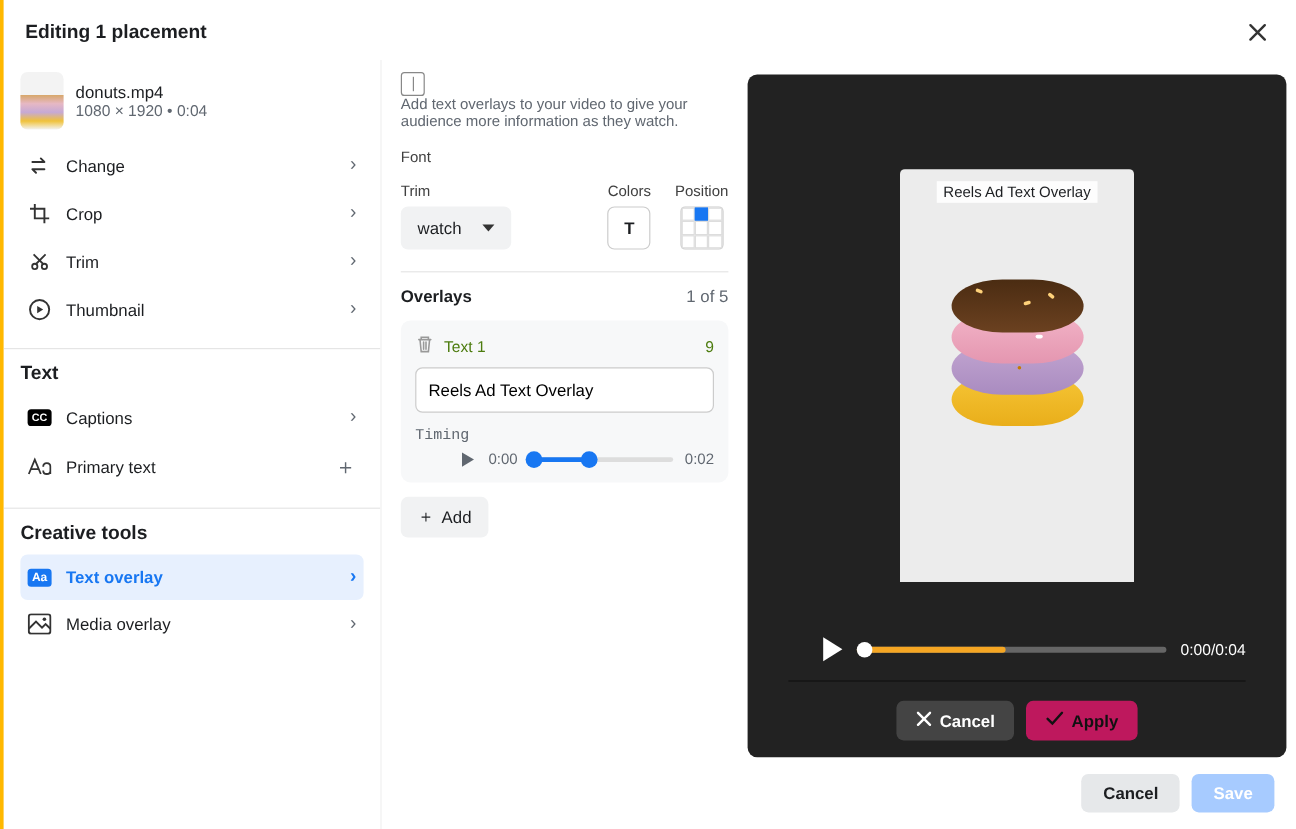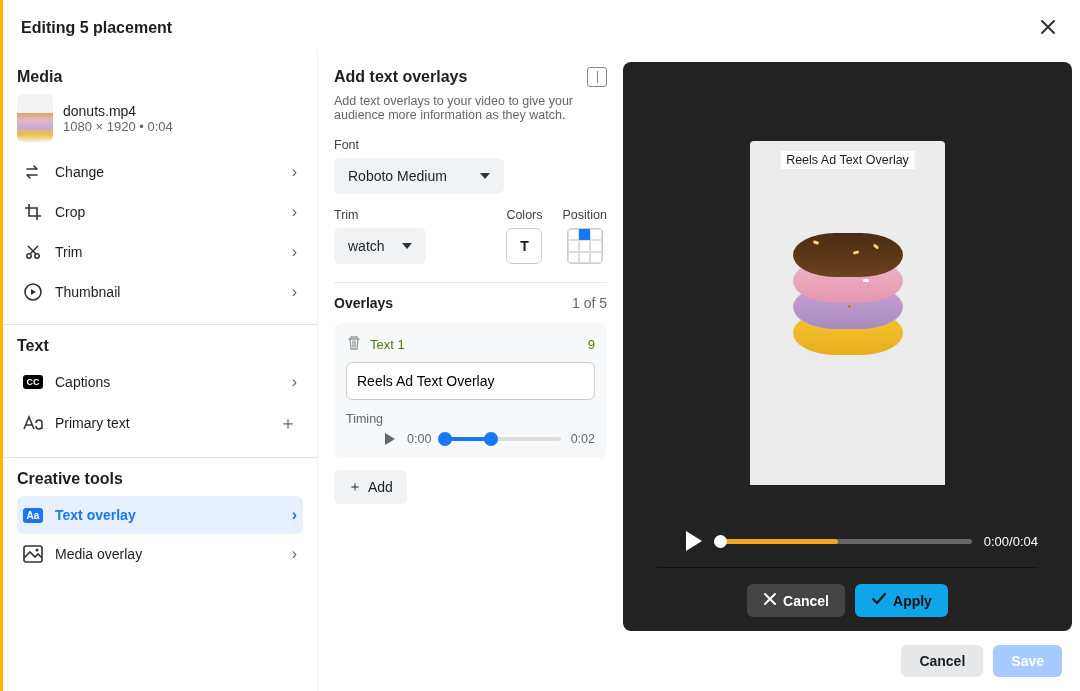--- a/index.html
+++ b/index.html
@@ -90,21 +90,21 @@
   .overlays-hdr .ol{flex:1;}
   .overlays-hdr .oc{color:#606770;font-weight:500;}
   .overlay-card{background:#f7f8f9;border-radius:8px;padding:12px;margin-top:12px;}
   .oc-row1{display:flex;align-items:center;font-size:13px;color:#4d7c0f;margin-bottom:8px;}
   .oc-row1 .on{margin-left:8px;flex:1;}
   .trash-ico{width:16px;height:16px;color:#999;}
   .text-input{
     width:100%;background:#fff;border:1px solid #ccc;border-radius:6px;
     padding:10px;font-size:14px;
   }
-  .timing-label{font-size:12.5px;color:#606770;margin:12px 0 6px 0;}
+  .timing-label{font-size:12.5px;color:#606770;margin:12px 0 6px 0;font-family:Liberation Mono, monospace;}
   .timing-row{display:flex;align-items:center;gap:10px;font-size:12.5px;color:#606770;padding-left:39px;}
   .play-outline{width:12px;height:12px;border-left:10px solid #606770;border-top:6px solid transparent;border-bottom:6px solid transparent;cursor:pointer;}
   .slider{flex:1;height:4px;background:#ddd;border-radius:2px;position:relative;}
   .slider .sfill{position:absolute;left:0;top:0;bottom:0;width:42%;background:#1877f2;border-radius:2px;}
   .slider .sh{position:absolute;top:-5px;width:14px;height:14px;background:#1877f2;border-radius:50%;}
   .add-btn{
     margin-top:12px;background:#f1f2f3;border-radius:6px;padding:8px 14px;
     display:inline-flex;align-items:center;gap:6px;font-size:14px;cursor:pointer;font-weight:500;
   }
   .right-col{
@@ -133,47 +133,46 @@
   .sprinkle{position:absolute;width:6px;height:3px;border-radius:2px;}
   .pv-controls{display:flex;align-items:center;gap:12px;margin-top:12px;margin-left:29px;}
   .pv-play{width:0;height:0;border-left:16px solid #fff;border-top:10px solid transparent;border-bottom:10px solid transparent;cursor:pointer;}
   .pv-track{flex:1;height:5px;background:#666;border-radius:3px;position:relative;}
   .pv-track .pvf{position:absolute;left:0;top:0;bottom:0;width:48%;background:#f5a623;border-radius:3px;}
   .pv-track .pvh{position:absolute;left:0;top:-4px;width:13px;height:13px;background:#fff;border-radius:50%;}
   .pv-time{color:#fff;font-size:13px;}
   .pv-actions{display:flex;gap:10px;justify-content:center;padding:16px 0 0 0;border-top:1px solid #111;margin-top:16px;}
   .btn{display:inline-flex;align-items:center;gap:6px;padding:8px 16px;border-radius:6px;font-size:14px;font-weight:600;cursor:pointer;}
   .btn-dark{background:#444;color:#fff;}
-  .btn-yellow{background:#0ea5e9;color:#111;}
+  .btn-yellow{background:#be185d;color:#111;}
   .footer{
     display:flex;justify-content:flex-end;gap:10px;padding:14px 10px;
   }
   .fbtn{padding:8px 18px;border-radius:6px;font-size:14px;font-weight:600;cursor:pointer;}
   .fbtn-cancel{background:#e6e8ea;color:#1c1e21;}
   .fbtn-save{background:#a7cbff;color:#fff;}
 </style>
 </head>
 <body>
 
 <div class="modal">
   <div class="header">
-    <h1>Editing 5 placement</h1>
+    <h1>Editing 1 placement</h1>
     <div class="close-btn">
       <span>
         <svg width="18" height="18" viewBox="0 0 18 18">
             <path d="M3 3 L15 15 M15 3 L3 15" stroke="#333" stroke-width="2" stroke-linecap="round"></path>
           </svg>
       </span>
     </div>
   </div>
 
   <div class="body">
 
     <div class="left-col">
-      <div class="section-title">Media</div>
       <div class="media-row">
         <div class="media-thumb"></div>
         <div>
           <div class="media-name">donuts.mp4</div>
           <div class="media-meta">1080 × 1920 • 0:04</div>
         </div>
       </div>
 
       <div class="menu-item">
         <span class="menu-icon">
@@ -256,30 +255,25 @@
               <circle cx="14" cy="5" r="1.5" fill="#333"></circle>
             </svg>
         </span>
         <span class="label">Media overlay</span>
         <span class="chev-right">›</span>
       </div>
     </div>
 
     <div class="mid-col">
       <div class="mid-header">
-        <h2>Add text overlays</h2>
         <div class="guide-icon"></div>
       </div>
       <div class="mid-desc">Add text overlays to your video to give your audience more information as they watch.</div>
 
       <div class="field-label">Font</div>
-      <div class="select-box" style="width:170px">
-        <span class="sv">Roboto Medium</span>
-        <span class="caret-dn"></span>
-      </div>
 
       <div class="row-three">
         <div class="size-col">
           <div class="field-label">Trim</div>
           <div class="select-box" style="width:92px">
             <span class="sv">watch</span>
             <span class="caret-dn"></span>
           </div>
         </div>
         <div class="color-col">

